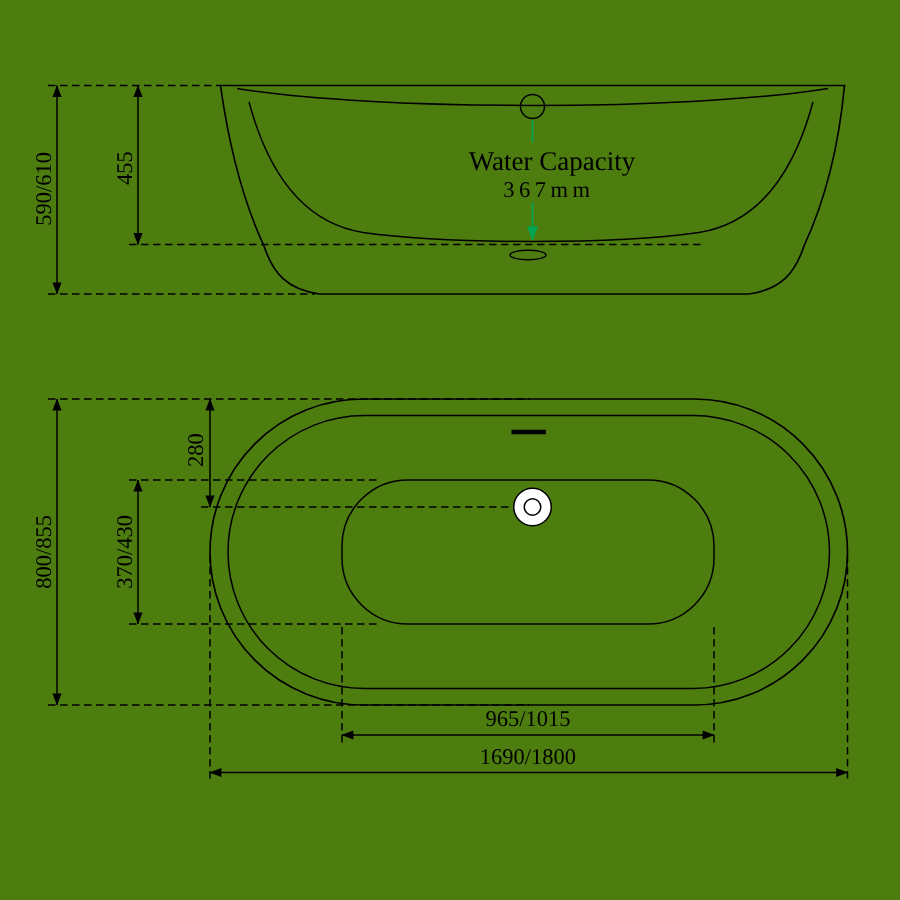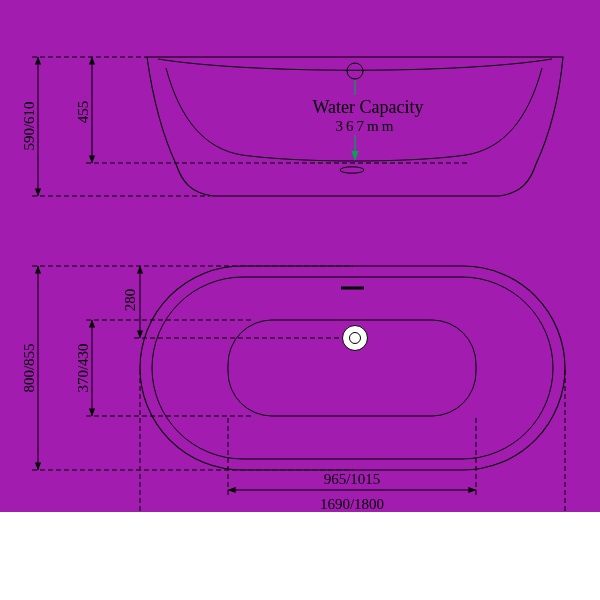--- a/index.html
+++ b/index.html
@@ -1,16 +1,16 @@
 <!DOCTYPE html>
 <html><head>
 <meta charset="utf-8">
 <style>
   html,body{margin:0;padding:0;background:#ffffff;}
-  .stage{position:relative;width:600px;height:512px;background:#a21caf;overflow:hidden;}
+  .stage{position:relative;width:600px;height:600px;background:#4d7c0f;overflow:hidden;}
   svg text{font-family:"Liberation Serif", serif;fill:#000000;}
   .dim-label{font-size:15px;}
   .wc-label{font-size:18px;}
   .wc-value{font-size:15px;letter-spacing:3px;}
   .ln{stroke:#000000;stroke-width:1.1;fill:none;}
   .thin{stroke:#000000;stroke-width:1;fill:none;}
   .dash{stroke:#000000;stroke-width:1;fill:none;stroke-dasharray:5,3;}
   .gline{stroke-width:1.2;fill:none;}
 </style>
 </head>

